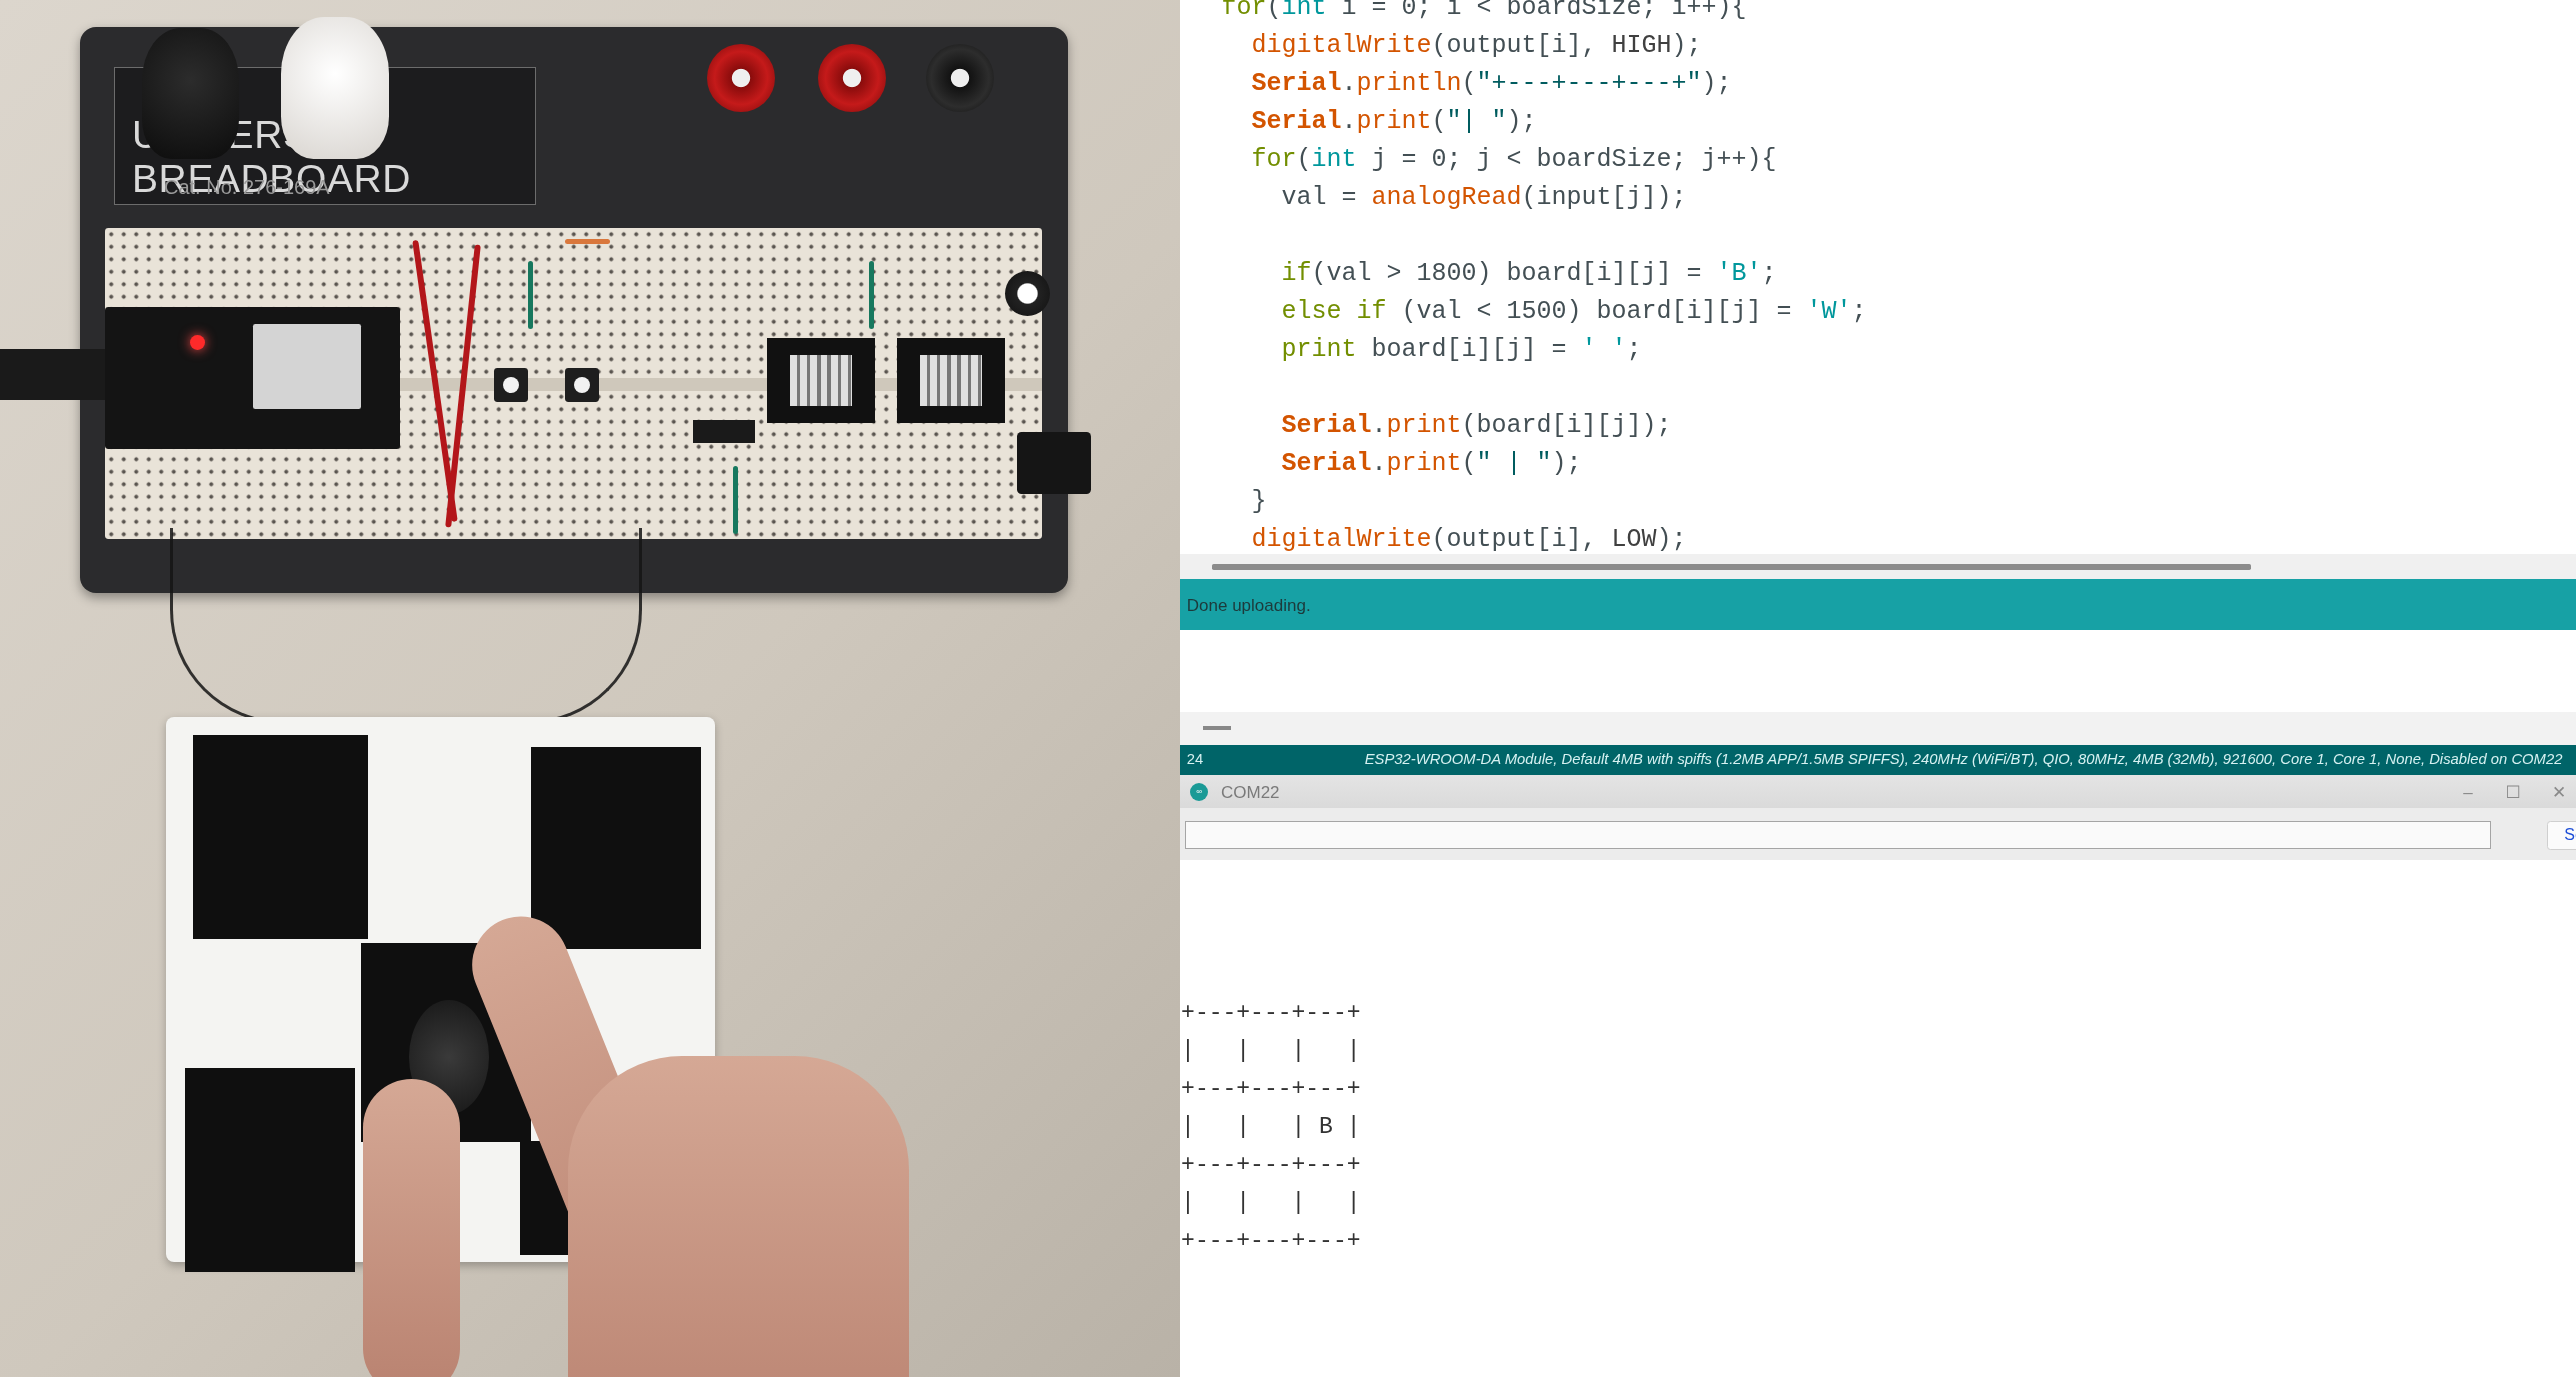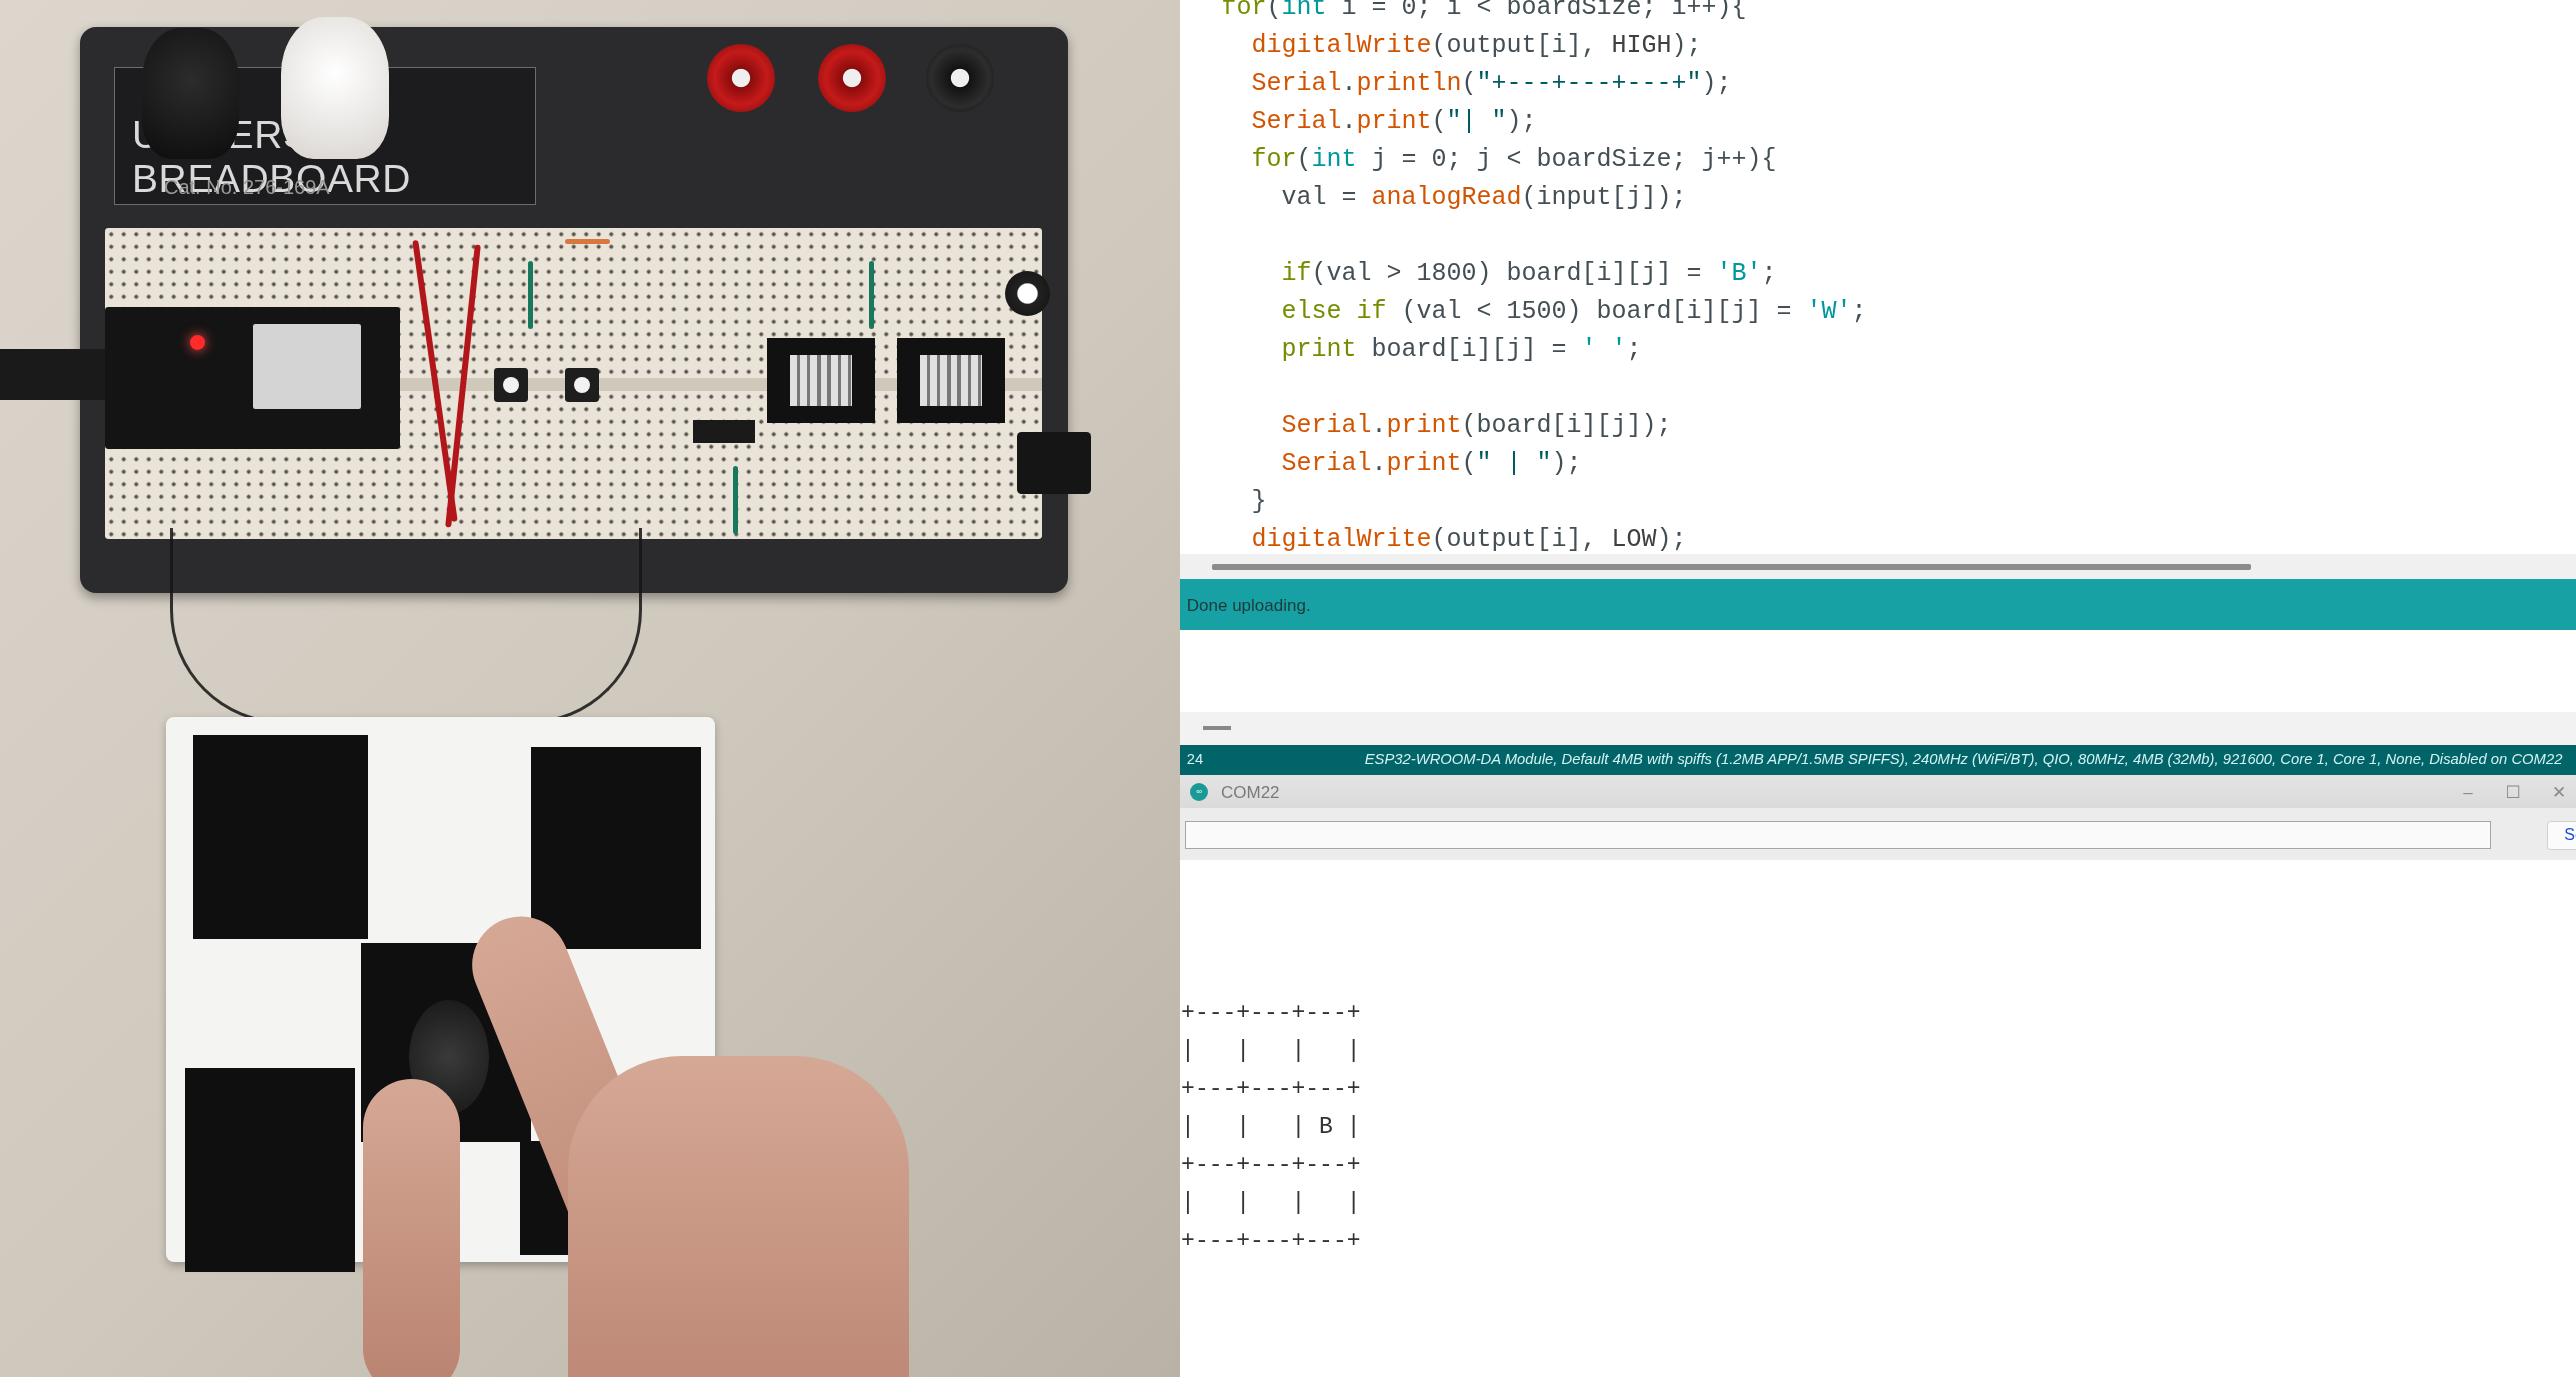--- a/index.html
+++ b/index.html
@@ -32,21 +32,21 @@
   .cables { position:absolute; left:170px; top:528px; width:466px; height:193px; border:3.4px solid #151515; border-top:none; border-radius:0 0 114px 114px; opacity:.85; }
   .chessboard { position:absolute; left:166px; top:717px; width:549px; height:545px; background:#f4f4f2; border-radius:8px; box-shadow:0 3.4px 8px rgba(0,0,0,.25); }
   .sq { position:absolute; background:#0f0f0f; }
   .knob { position:absolute; left:409px; top:1000px; width:80px; height:114px; border-radius:50%; background:radial-gradient(circle,#3a3a3a,#151515); }
   .hand { position:absolute; background:linear-gradient(180deg,#d5a895,#b98270); border-radius:51px; }
 
   
   #ide { position:absolute; left:1180px; top:0; width:1396px; height:1378px; background:#fff; }
   .editor { position:absolute; left:0; top:0; width:1396px; height:554px; background:#ffffff; overflow:hidden; }
   .code { position:absolute; left:11.4px; top:-11.4px; font-family:"Liberation Mono", monospace; font-size:25px; line-height:38px; white-space:pre; color:#434f54; }
-  .k-ctl { color:#728e00; } .k-type { color:#00979c; } .k-fn { color:#d35400; } .k-obj { color:#d35400; font-weight:normal; }
+  .k-ctl { color:#728e00; } .k-type { color:#00979c; } .k-fn { color:#d35400; } .k-obj { color:#d35400; font-weight:bold; }
   .k-const { color:#404040; } .k-str { color:#005c5f; } .k-chr { color:#00979c; }
   .hscroll-area { position:absolute; left:0; top:554px; width:1396px; height:28px; background:#f0f0f0; }
   .hscroll-thumb { position:absolute; left:32px; top:10.2px; width:1039px; height:5.7px; background:#8c8c8c; border-radius:1.7px; }
   .status-bar { position:absolute; left:0; top:579px; width:1396px; height:51px; background:#17a1a5; }
   .status-text { position:absolute; left:6.8px; top:17px; font-size:17px; color:#1d3a3b; }
   .console { position:absolute; left:0; top:630px; width:1386px; height:81px; background:#000; overflow:hidden; }
   .console .faded { position:absolute; left:2.3px; top:-17px; font-family:"Liberation Mono", monospace; font-size:25px; color:#555; }
   .console .line { position:absolute; left:2.3px; top:15.3px; font-family:"Liberation Mono", monospace; font-size:25px; color:#e34c00; }
   .console-gap { position:absolute; left:0; top:712px; width:1396px; height:35px; background:#f2f2f2; }
   .grip { position:absolute; left:23px; top:13.6px; width:28px; height:4.5px; background:#888; }

